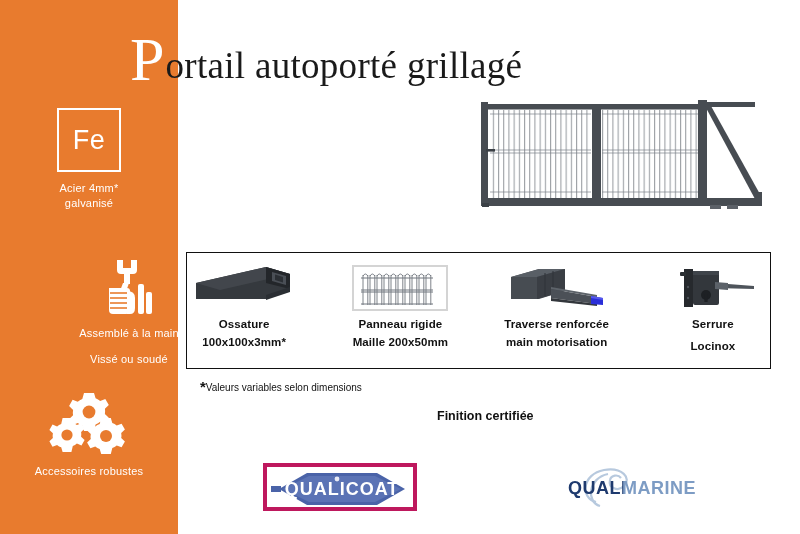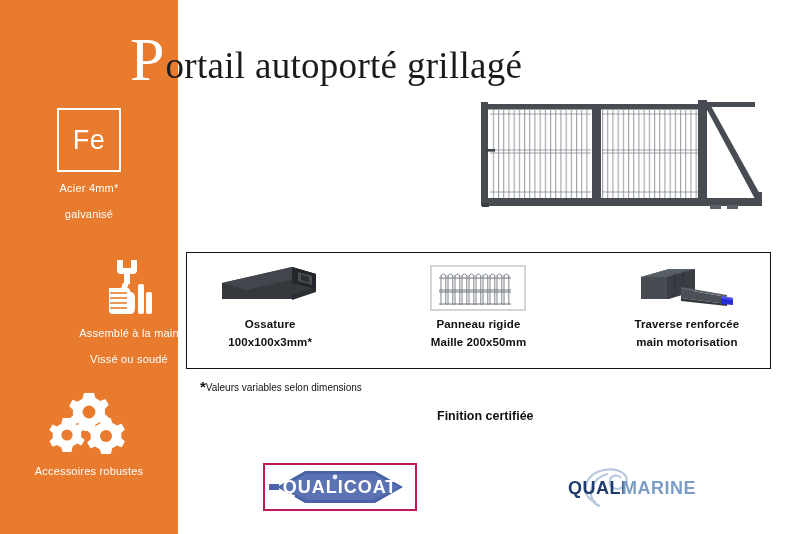--- a/index.html
+++ b/index.html
@@ -139,21 +139,21 @@
     font-weight: 700;
     color: #111111;
     white-space: nowrap;
   }
 
   
   #logo-qualicoat {
     position: absolute;
     left: 263px; top: 463px;
     width: 154px; height: 48px;
-    border: 2px solid #be185d;
+    border: 4px solid #be185d;
     box-sizing: border-box;
     background: #ffffff;
     text-align: center;
   }
   #logo-qualimarine {
     position: absolute;
     left: 560px; top: 462px;
     width: 150px; height: 48px;
   }
 </style>
@@ -162,21 +162,21 @@
 
 <div id="page">
 
   <div id="sidebar">
 
     <div class="side-block" style="top:108px;">
       <div class="fe-box">
         <span class="fe-text">Fe</span>
       </div>
       <div class="side-label">Acier 4mm*</div>
-      <div class="side-label" style="margin-top:11px;">galvanisé</div>
+      <div class="side-label" style="">galvanisé</div>
     </div>
 
     <div class="side-block" style="top:258px;padding-left:40px;">
       <svg class="icon-wrap" width="64" height="60" viewBox="0 0 64 60">
         <g fill="#ffffff">
 
           <path d="M20 2 L20 12 Q20 16 24 16 L27 16 L27 26 L33 26 L33 16 L36 16 Q40 16 40 12 L40 2 L34 2 L34 10 L26 10 L26 2 Z"></path>
 
           <path d="M26 25 L32 25 L24 48 L18 46 Z"></path>
 
@@ -364,20 +364,44 @@
           <polygon points="46,33 92,39 92,41 46,36" fill="#33373c"></polygon>
 
           <polygon points="86,31 98,33 98,40 86,39" fill="#2a2ed8"></polygon>
           <polygon points="86,31 98,33 98,35 86,33" fill="#5558ee"></polygon>
         </svg>
       </div>
       <div class="feature-cap">Traverse renforcée</div>
       <div class="feature-cap l2">main motorisation</div>
     </div>
 
+    <div class="feature">
+      <div class="feature-art">
+        <svg width="94" height="46" viewBox="0 0 94 46">
+
+          <rect x="18" y="4" width="9" height="38" fill="#26292d"></rect>
+
+          <rect x="27" y="6" width="26" height="34" rx="2" fill="#33373c"></rect>
+          <polygon points="27,6 53,6 53,10 27,10" fill="#3f444a"></polygon>
+
+          <circle cx="40" cy="30" r="5" fill="#1d2024"></circle>
+          <rect x="38.4" y="29" width="3.2" height="8" fill="#1d2024"></rect>
+
+          <polygon points="49,18 88,21 88,24 49,23" fill="#4e545b"></polygon>
+          <polygon points="49,17 62,18 62,25 49,24" fill="#5c6269"></polygon>
+
+          <rect x="14" y="7" width="6" height="4" rx="1" fill="#2b2f33"></rect>
+
+          <circle cx="22" cy="22" r="1.2" fill="#4a4f55"></circle>
+          <circle cx="22" cy="33" r="1.2" fill="#4a4f55"></circle>
+        </svg>
+      </div>
+      <div class="feature-cap">Serrure</div>
+      <div class="feature-cap l2" style="margin-top:6px;">Locinox</div>
+    </div>
   </div>
 
   <div id="footnote">
     <span class="star">*</span><span>Valeurs variables selon dimensions</span>
   </div>
 
   <div id="finition">Finition certifiée</div>
 
   <div id="logo-qualicoat">
     <svg width="150" height="44" viewBox="0 0 150 44">

